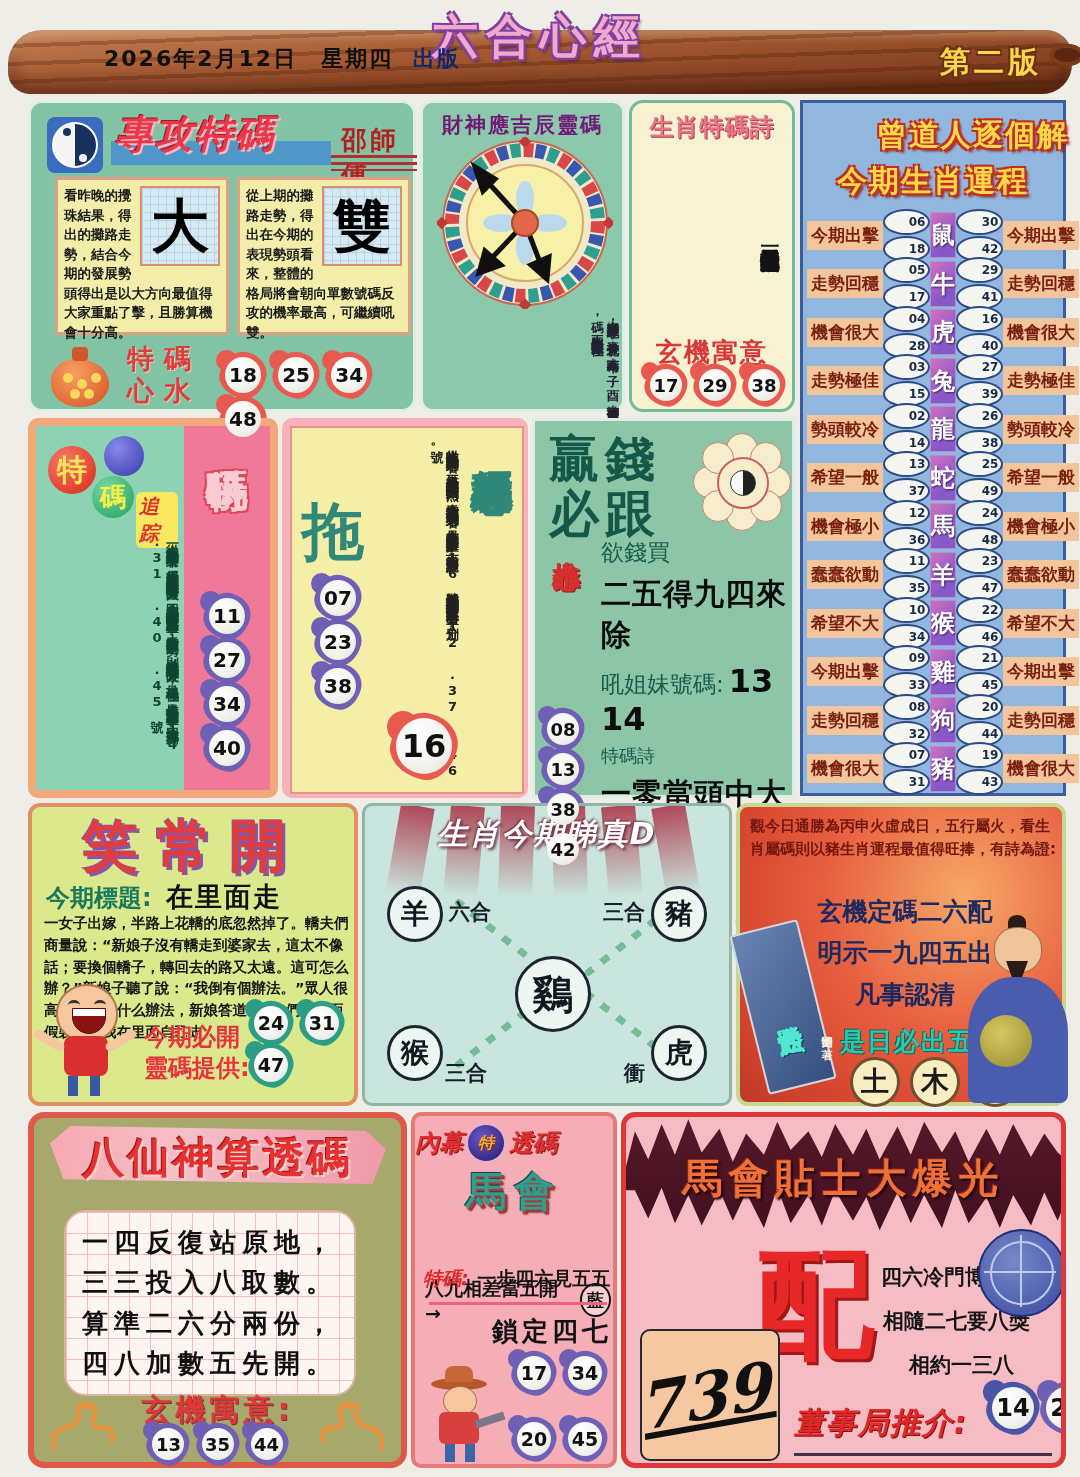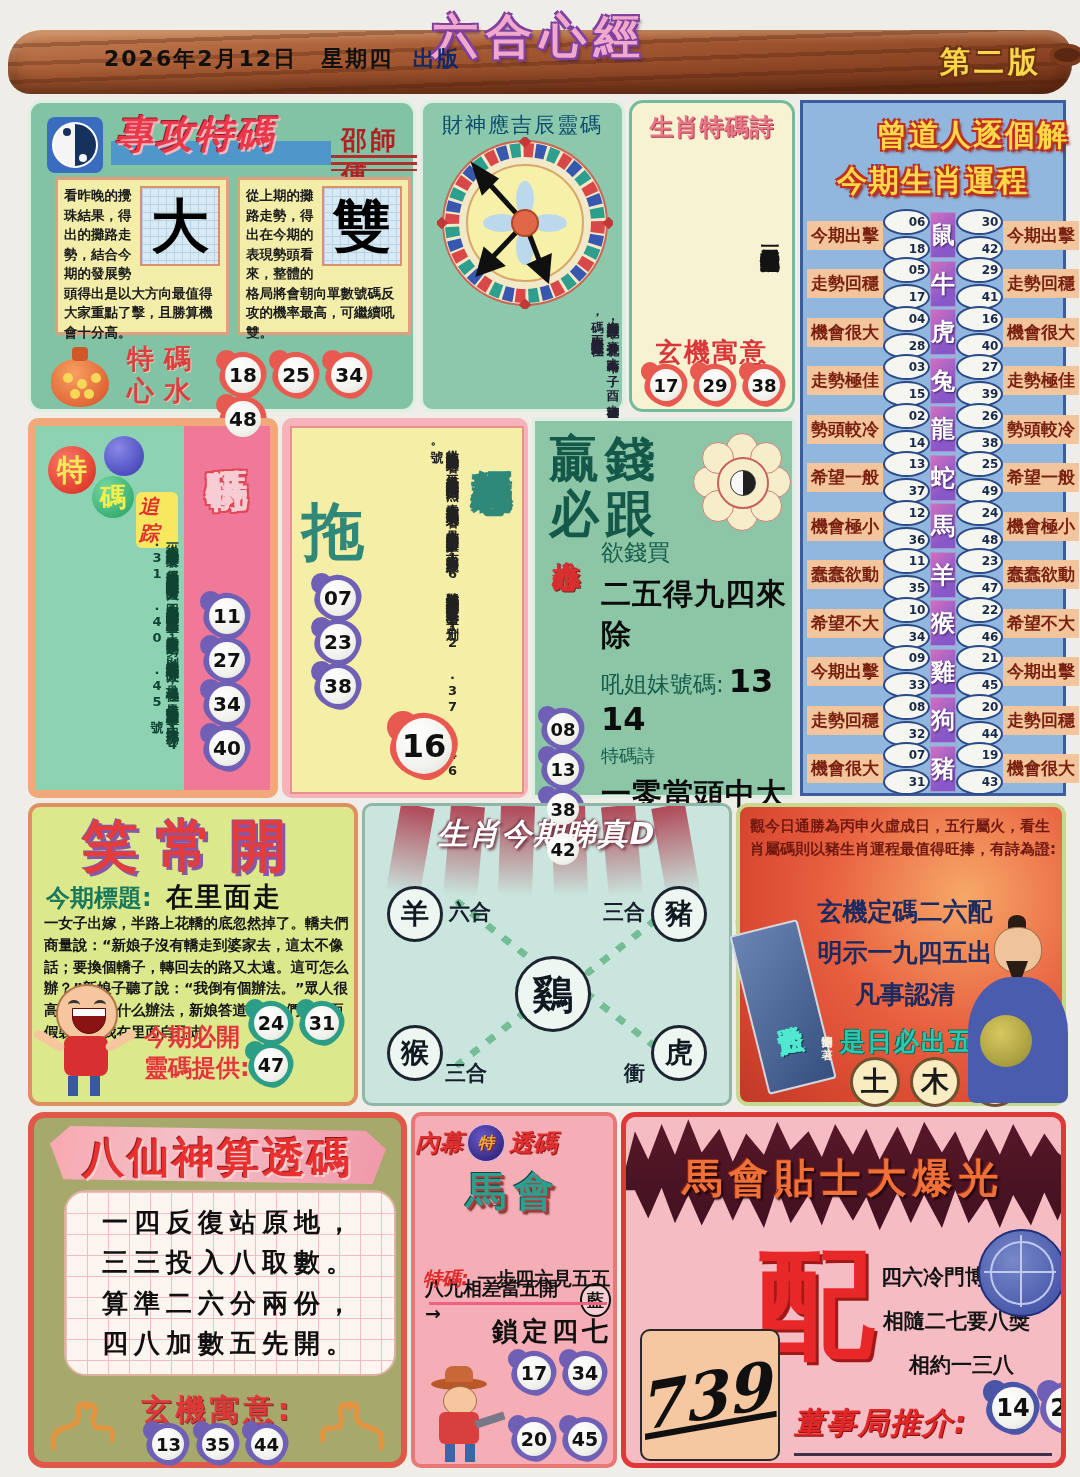--- a/index.html
+++ b/index.html
@@ -64,21 +64,21 @@
        background:radial-gradient(circle at 40% 30%,#f8a060,#e06838 70%,#c04820);}
   .bag::after{content:"";position:absolute;left:21px;top:0;width:16px;height:14px;background:#d05828;border-radius:4px;}
   .bag b{position:absolute;left:12px;top:26px;width:10px;height:10px;border-radius:50%;background:#f8d858;
        box-shadow:14px 6px 0 #f8d858,28px 0 0 #f8d858,7px 16px 0 #f8d858,21px 16px 0 #f8d858;}
   .pA-foot{left:96px;top:240px;font-size:27px;font-weight:bold;color:#d84040;letter-spacing:10px;line-height:1.2;
        text-shadow:1px 1px 0 #f8c8b0;}
   .pA-balls{left:188px;top:250px;}
 
   
   .pB{left:420px;top:100px;width:205px;height:312px;background:#8cc8ac;border:3px solid #dfeee2;border-radius:12px;}
-  .pB-title{left:0;top:8px;width:100%;text-align:center;font-size:21px;font-weight:normal;color:#0c4a6e;letter-spacing:2px;}
+  .pB-title{left:0;top:8px;width:100%;text-align:center;font-size:21px;font-weight:bold;color:#701a75;letter-spacing:2px;}
   .pB-note{left:8px;top:208px;width:190px;height:96px;font-size:12.5px;font-weight:bold;color:#223;line-height:1.25;letter-spacing:1px;}
 
   
   .pC{left:629px;top:100px;width:166px;height:312px;background:#f6f2d2;border:3px solid #74bb9a;border-radius:14px;}
   .pC-title{left:0;top:8px;width:100%;text-align:center;font-size:24px;font-weight:bold;color:#e87888;
        text-shadow:1px 1px 0 #b03848;letter-spacing:1px;}
   .pC-poem{left:10px;top:44px;height:178px;width:146px;font-family:"DejaVu Serif",serif;
        font-size:19px;font-weight:bold;color:#141414;display:flex;justify-content:center;}
   .pC-poem .vline{margin:0 4px;}
   .pC-foot{left:0;top:232px;width:100%;text-align:center;font-size:26px;font-weight:bold;color:#d83838;
@@ -207,21 +207,21 @@
   .sage .robe{position:absolute;left:0;top:62px;width:100px;height:126px;background:#4a5cae;border-radius:44% 44% 8px 8px;}
   .sage .sash{position:absolute;left:12px;top:100px;width:52px;height:52px;border-radius:50%;
        background:radial-gradient(circle at 40% 35%,#d8c860,#948c30);}
 
   
   .pJ{left:28px;top:1112px;width:379px;height:356px;background:#a6a86c;border:6px solid #e05848;border-radius:16px;}
   .pJ-ribbon{left:16px;top:8px;width:336px;height:58px;background:linear-gradient(100deg,#f8a8b0,#f4c0c8 40%,#f098a8);
        clip-path:polygon(0 30%,6% 0,94% 8%,100% 40%,96% 100%,4% 92%);}
   .pJ-title{left:0;top:12px;width:100%;text-align:center;font-size:42px;font-weight:bold;color:#e83030;letter-spacing:3px;
        text-shadow:2px 2px 0 #f8d0d0,-1px -1px 0 #901818;}
-  .pJ-paper{left:30px;top:72px;width:332px;height:186px;border-radius:22px;border:2px solid #e0b0a0;
+  .pJ-paper{left:30px;top:92px;width:292px;height:186px;border-radius:22px;border:2px solid #e0b0a0;
        background-color:#fdf5ef;
        background-image:linear-gradient(#f5bcc4 1px,transparent 1px),linear-gradient(90deg,#f5bcc4 1px,transparent 1px);
        background-size:21px 21px;padding:10px 0 17px 0;box-sizing:border-box;}
   .pJ-paper div{text-align:center;font-family:"DejaVu Serif",serif;font-size:26px;font-weight:bold;color:#101010;
        line-height:1.55;letter-spacing:6px;}
   .pJ-foot{left:0;top:272px;width:100%;text-align:center;font-size:30px;font-weight:bold;color:#e03838;letter-spacing:4px;
        text-shadow:1px 1px 0 #803030;}
   .pJ-balls{left:0;top:306px;width:100%;text-align:center;}
   .pJ-balls .ball{width:32px;height:32px;font-size:18px;}
   .dragon{top:280px;width:70px;height:62px;opacity:.95;}

